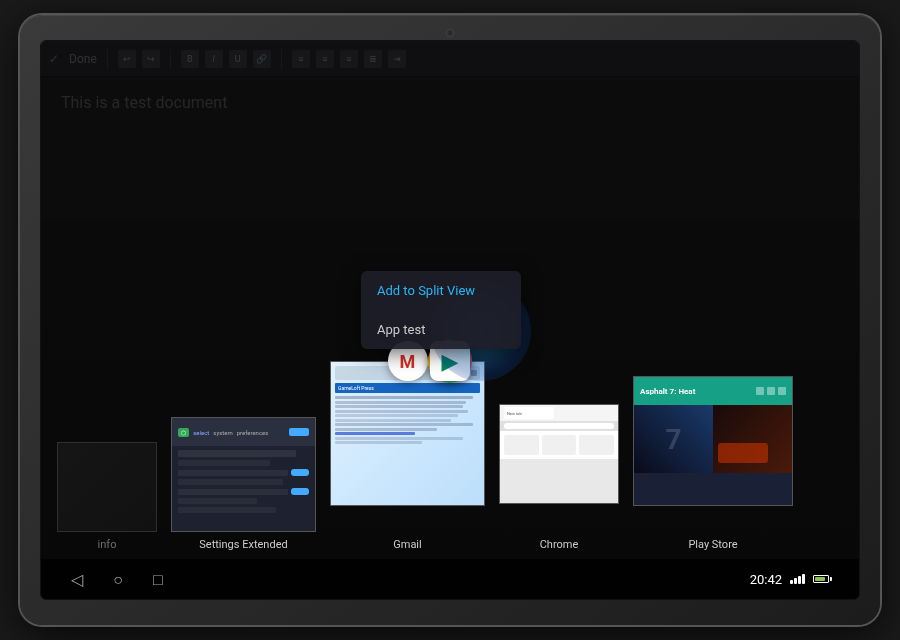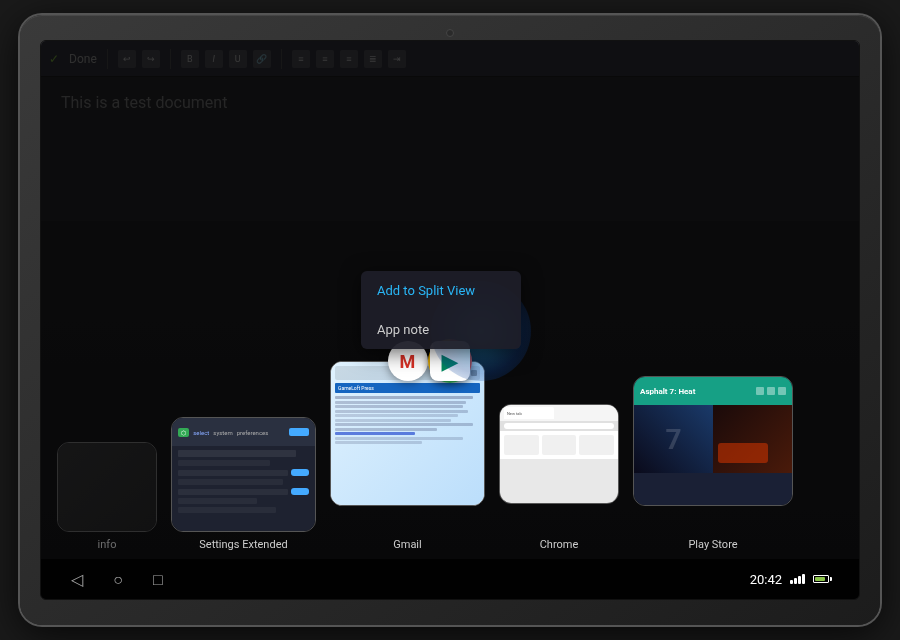--- a/index.html
+++ b/index.html
@@ -117,21 +117,21 @@
 
     .app-card {
       display: flex;
       flex-direction: column;
       align-items: center;
       gap: 6px;
       cursor: pointer;
     }
 
     .app-card-thumb {
-      border-radius: 12px;
+      border-radius: 0;
       overflow: hidden;
       border: 1px solid #555;
       position: relative;
     }
 
     .app-card-label {
       font-size: 11px;
       color: #ccc;
       text-align: center;
     }
@@ -625,21 +625,21 @@
             </div>
             <span class="app-card-label" style="margin-top:26px;">Play Store</span>
           </div>
 
         </div>
 
         <div class="blue-circle"></div>
 
         <div class="context-menu">
           <div class="context-menu-item">Add to Split View</div>
-          <div class="context-menu-item">App note</div>
+          <div class="context-menu-item">App test</div>
         </div>
 
       </div>
 
       <div class="nav-bar">
         <div class="nav-left">
           <span class="nav-btn">◁</span>
           <span class="nav-btn">○</span>
           <span class="nav-btn">□</span>
         </div>

